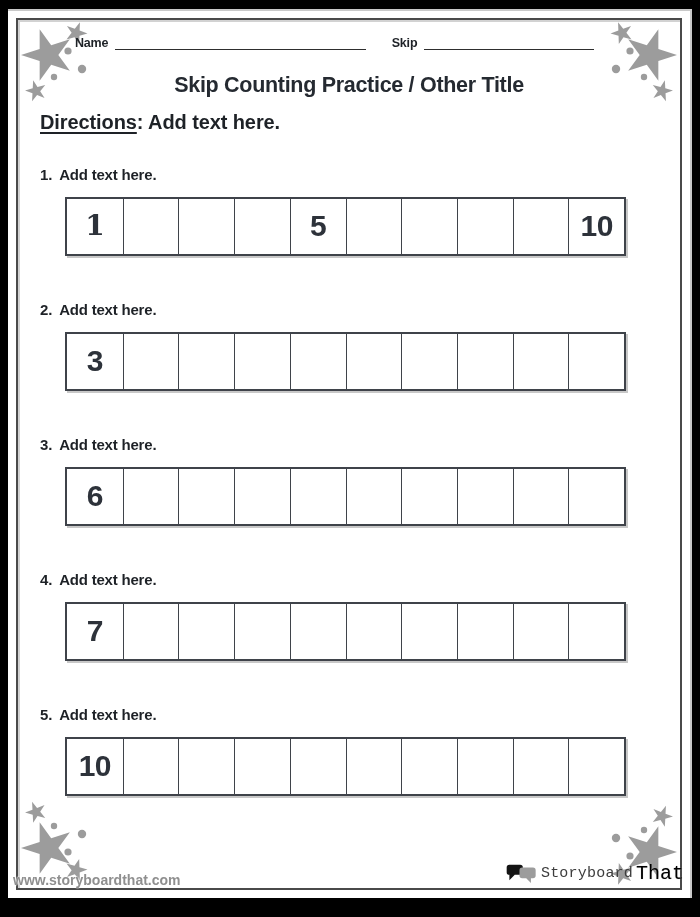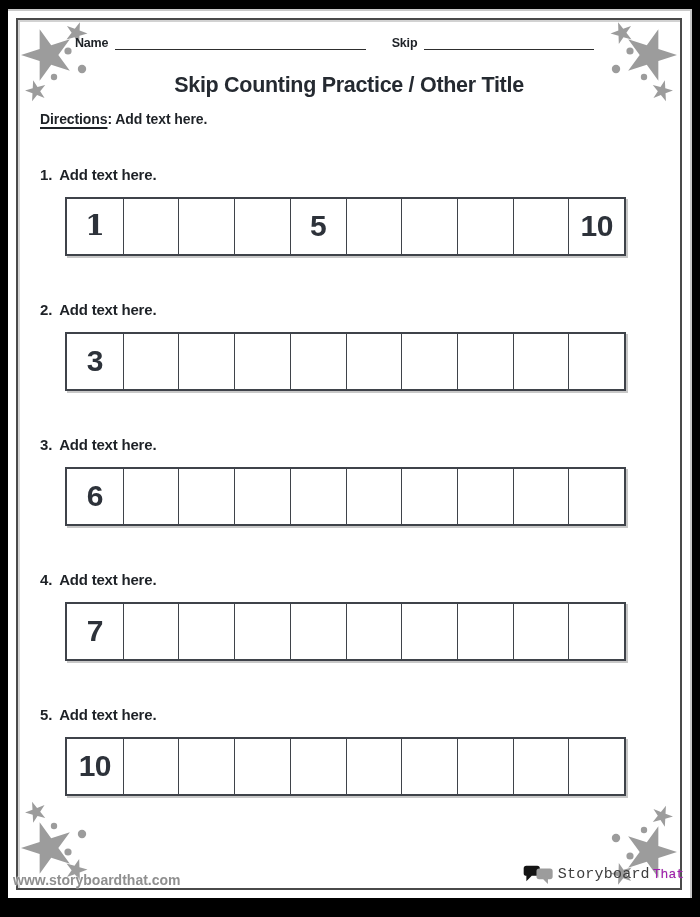--- a/index.html
+++ b/index.html
@@ -20,21 +20,21 @@
   
   .header{position:absolute;left:67px;top:24px;right:96px;display:flex;align-items:flex-end;z-index:2;}
   .field-label{font-size:12.5px;font-weight:700;letter-spacing:-0.2px;line-height:1;padding-bottom:1px;}
   .write-line{border-bottom:1.6px solid #2e2e2e;height:14px;}
   .line-name{flex:1.55;margin-left:7px;margin-right:26px;}
   .line-date{flex:1.05;margin-left:7px;}
 
   .title{position:absolute;left:0;right:0;top:62px;text-align:center;font-size:21.5px;
          font-weight:700;letter-spacing:-0.3px;color:#252a31;z-index:2;}
 
-  .directions{position:absolute;left:32px;top:100px;font-size:14px;font-weight:700;
+  .directions{position:absolute;left:32px;top:100px;font-size:20px;font-weight:700;
               letter-spacing:-0.1px;z-index:2;}
   .directions .dir-word{text-decoration:underline;text-decoration-thickness:1.5px;text-underline-offset:2.5px;}
 
   
   .sections{position:absolute;left:32px;top:155px;z-index:2;}
   .section{margin-bottom:45px;}
   .section-label{display:flex;gap:7px;font-size:15px;font-weight:700;letter-spacing:-0.2px;
                  color:#1e2227;margin-bottom:13px;line-height:1.2;}
   .row{display:grid;grid-template-columns:repeat(10,1fr);width:557px;height:55px;margin-left:25px;
        border:2px solid #3f434a;background:#fff;box-sizing:content-box;
@@ -44,21 +44,21 @@
   .cell-value{font-size:30px;font-weight:700;color:#2d323a;letter-spacing:-0.5px;padding-bottom:2px;}
   .section:first-child .cell:first-child .cell-value{
        font-family:"DejaVu Serif",serif;font-size:28px;font-weight:600;}
 
   
   .site-url{position:absolute;left:5px;bottom:10px;font-size:14px;font-weight:700;color:#8f8f8f;
             z-index:3;text-shadow:0 0 2px #fff,0 0 1px #fff;}
   .brand{position:absolute;right:6px;bottom:13px;display:flex;align-items:center;gap:4px;z-index:3;font-family:Liberation Mono, monospace;}
   .brand-bubbles{width:31px;height:21px;}
   .brand-name{font-size:15px;font-weight:500;color:#3d3d3d;letter-spacing:0.2px;}
-  .brand-suffix{font-size:13px;font-weight:500;color:#a21caf;margin-left:-1px;
+  .brand-suffix{font-size:20px;font-weight:500;color:#000000;margin-left:-1px;
                 text-shadow:0 0 1px #b5b5b5;}
   .hidden-defs{position:absolute;width:0;height:0;overflow:hidden;}
 </style>
 </head>
 <body>
 
 <svg class="hidden-defs" aria-hidden="true">
   <defs>
     <g id="star-cluster">
       <polygon points="0,-10 2.25,-3.09 9.51,-3.09 3.63,1.18 5.88,8.09 0,3.82 -5.88,8.09 -3.63,1.18 -9.51,-3.09 -2.25,-3.09" transform="translate(38,42) rotate(-18) scale(2.7)"></polygon>

